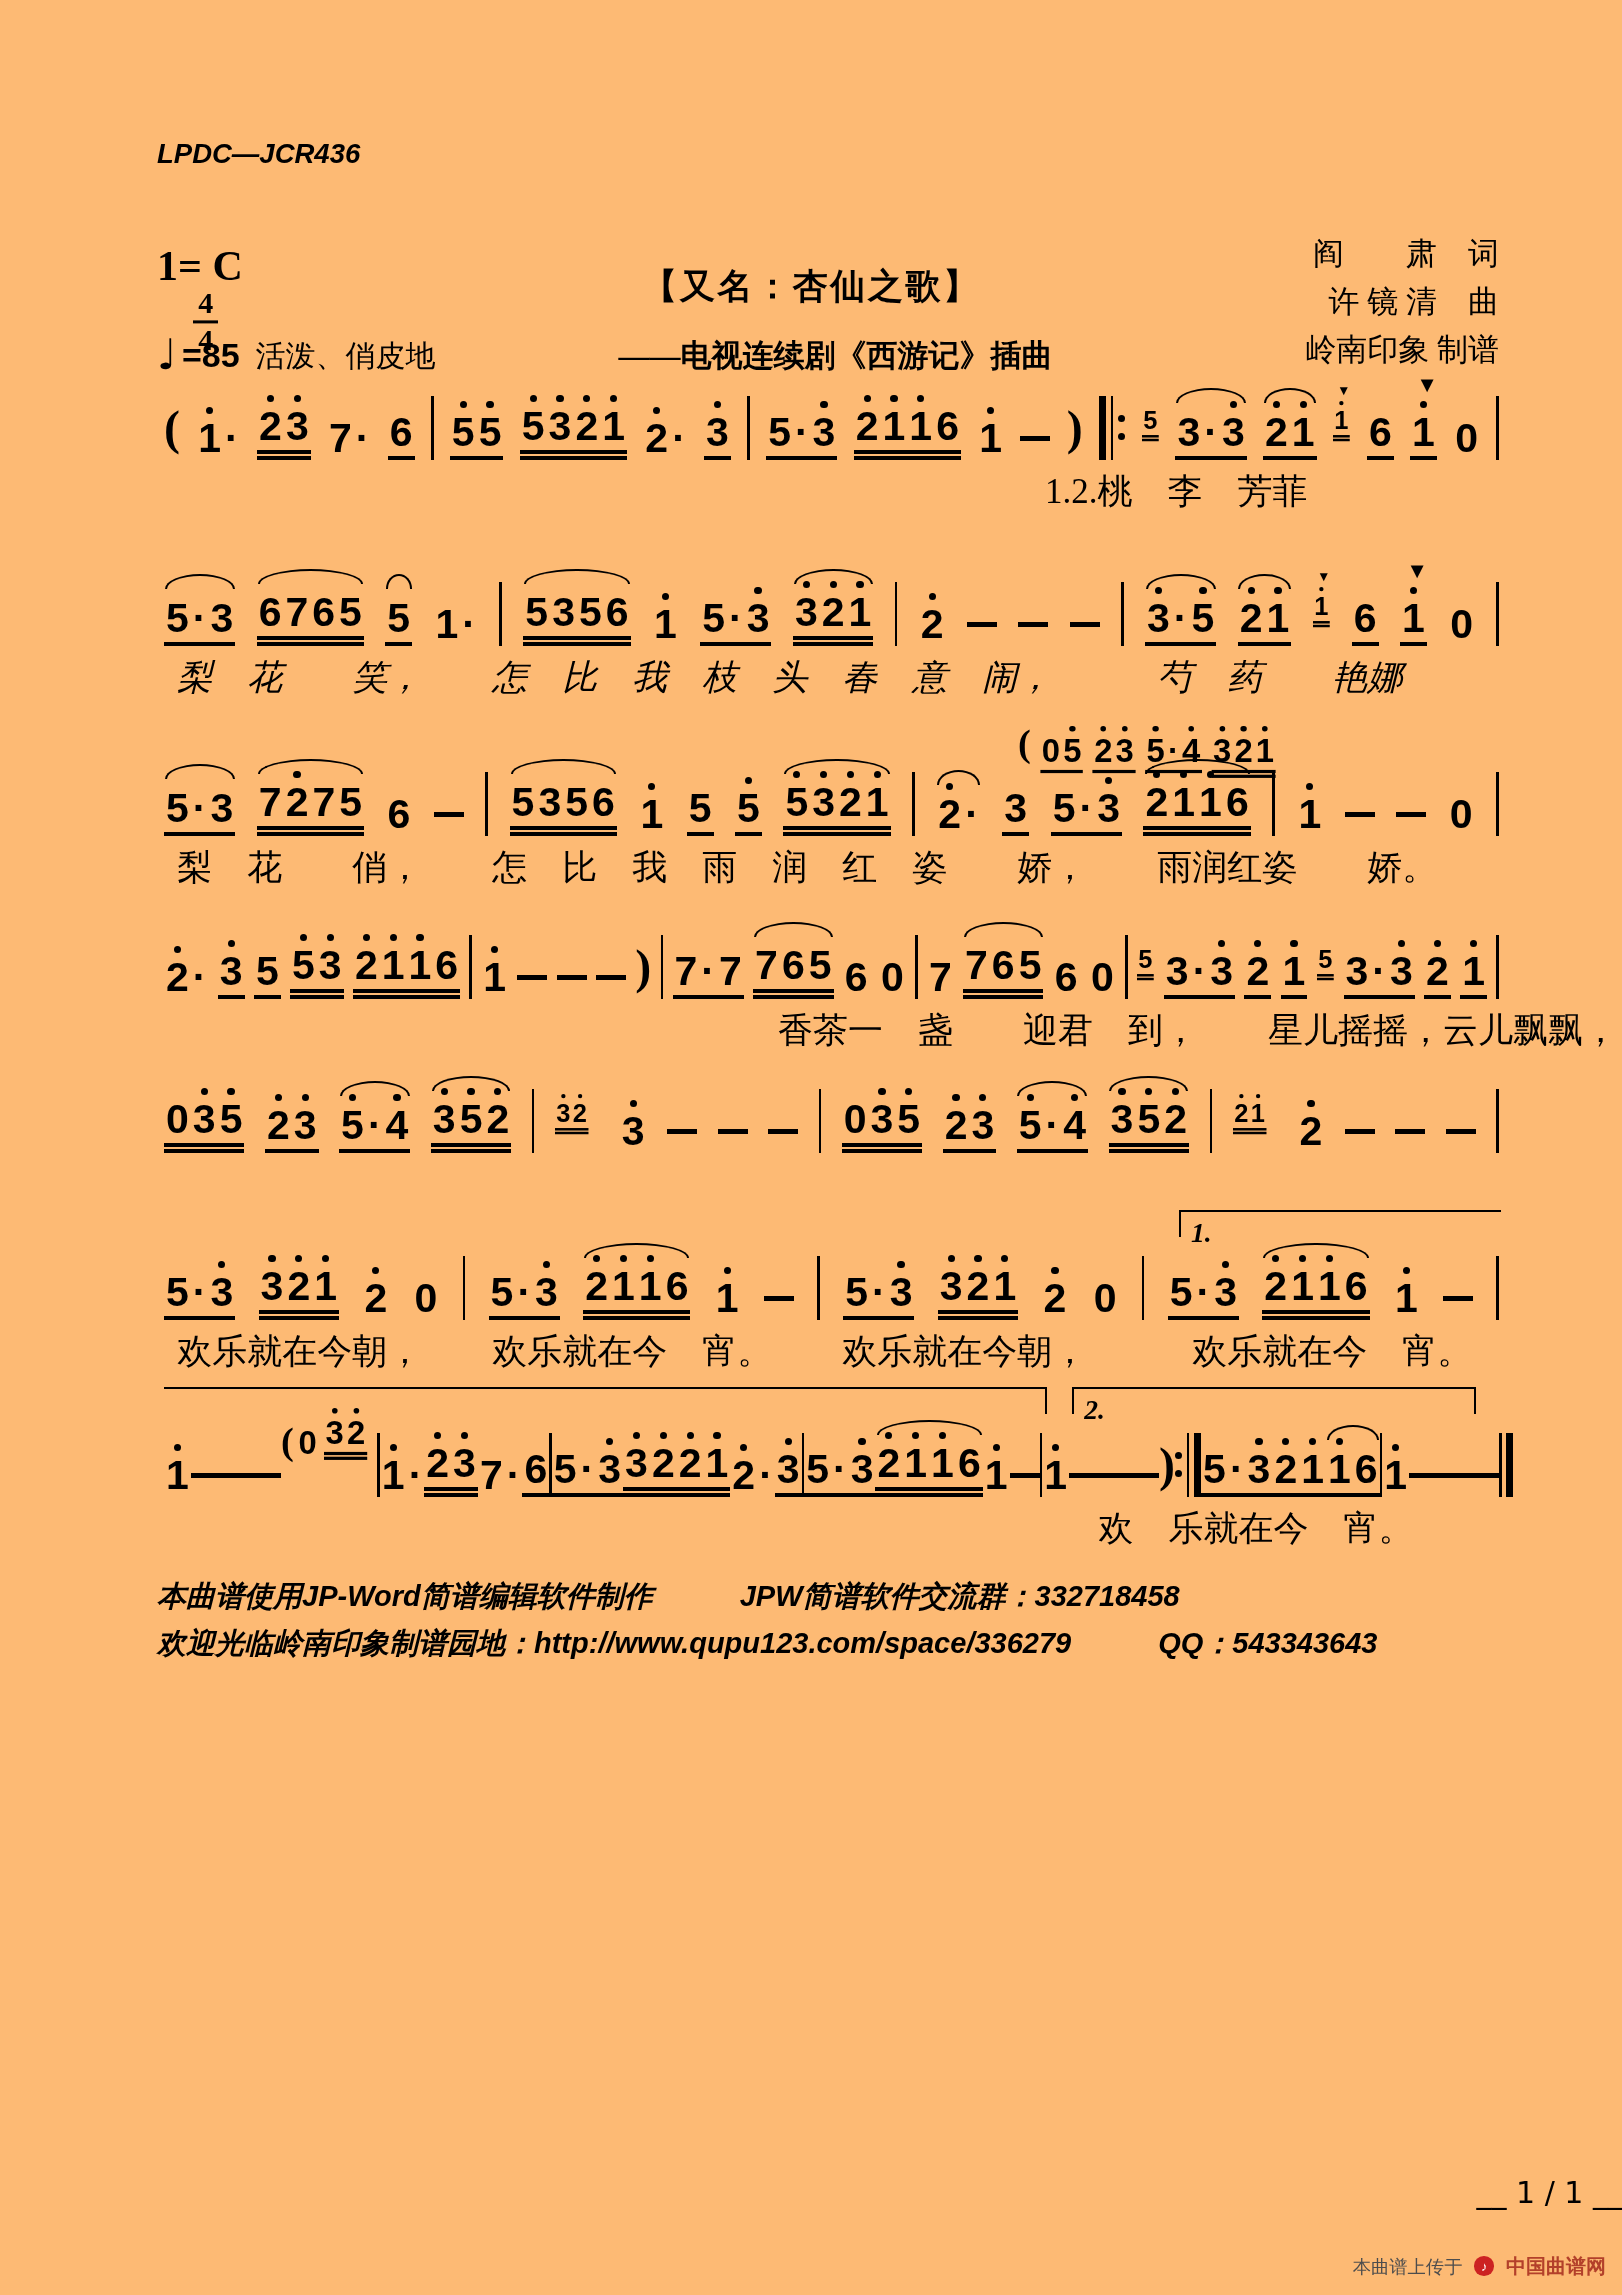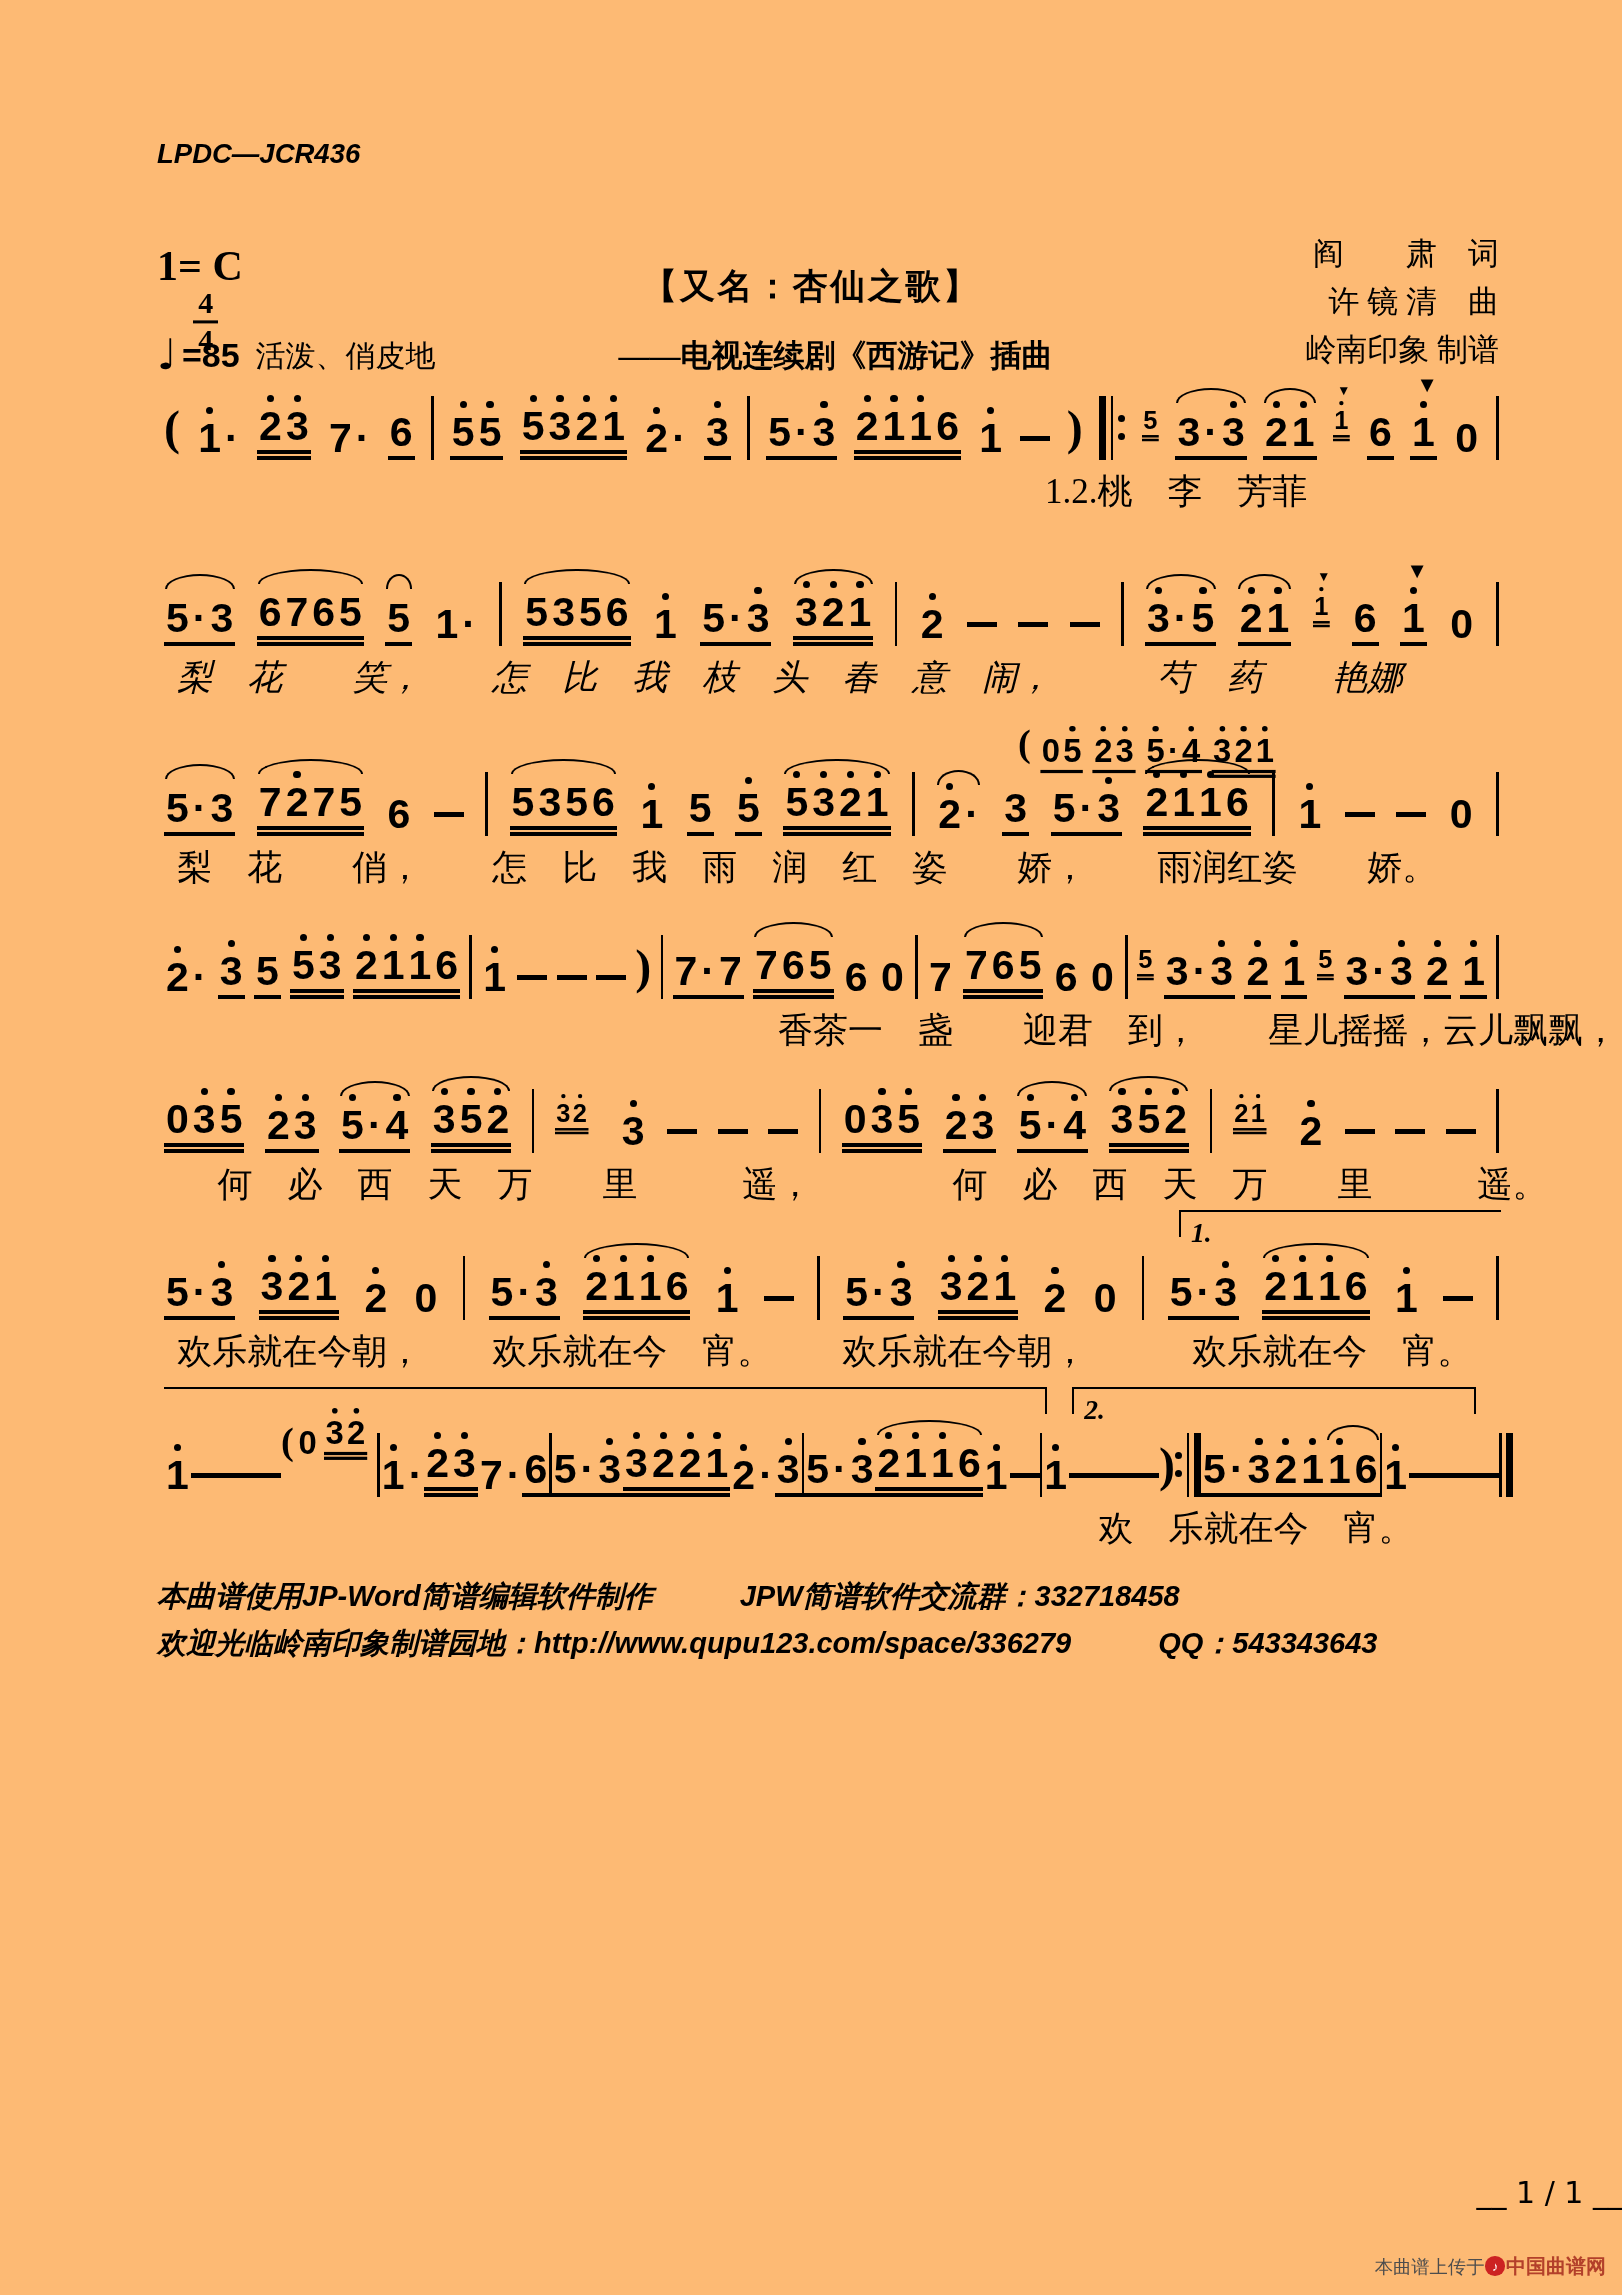--- a/index.html
+++ b/index.html
@@ -57,21 +57,21 @@
   .volta{position:absolute;top:-43px;height:25px;border-top:2.6px solid #000;}
   .vlabel{font:italic 700 27.5px/27.5px "Liberation Serif",serif;position:absolute;left:10.5px;top:6.5px;}
   .above{position:absolute;top:-58px;display:flex;gap:11.8px;transform:scale(.8);
          transform-origin:bottom left;}
 
   
   .footer{position:absolute;left:157px;top:1573px;
           font:italic 700 29px/47px "Liberation Sans",sans-serif;}
   .pagenum{position:absolute;top:2176px;left:0;width:100%;text-align:right;
           font:30px/33px "DejaVu Sans",sans-serif;}
-  .watermark{position:absolute;top:2255px;right:17px;display:flex;align-items:center;gap:1px;}
+  .watermark{position:absolute;top:2255px;right:17px;display:flex;align-items:center;gap:12px;}
   .wm-prefix{font:18.3px/21px "Liberation Sans",sans-serif;}
   .wm-logo{width:19.6px;height:19.6px;border-radius:50%;display:flex;align-items:center;
            justify-content:center;color:#fff;font:700 13px/13px "Liberation Sans",sans-serif;}
   .wm-site{font:700 20px/22px "Liberation Serif",serif;}
 </style>
 </head>
 <body>
 
 <div class="page">
 
@@ -1560,21 +1560,20 @@
           <div class="dashw">
             <div class="dash"></div>
           </div>
           <div class="dashw">
             <div class="dash"></div>
           </div>
           <div class="bar">
             <div class="b-thin"></div>
           </div>
         </div>
-        <div class="lyrics" style="padding-left: 4%;">何　必　西　天　万　　里　　　遥，　　　　何　必　西　天　万　　里　　　遥。</div>
       </div>
       <div class="system" style="top: 1253px;">
         <div class="mrow">
           <div class="cluster">
             <div class="chars">
               <div class="col">
                 <div class="odot"></div>
                 <div class="glyph">5</div>
               </div>
               <div class="col">

